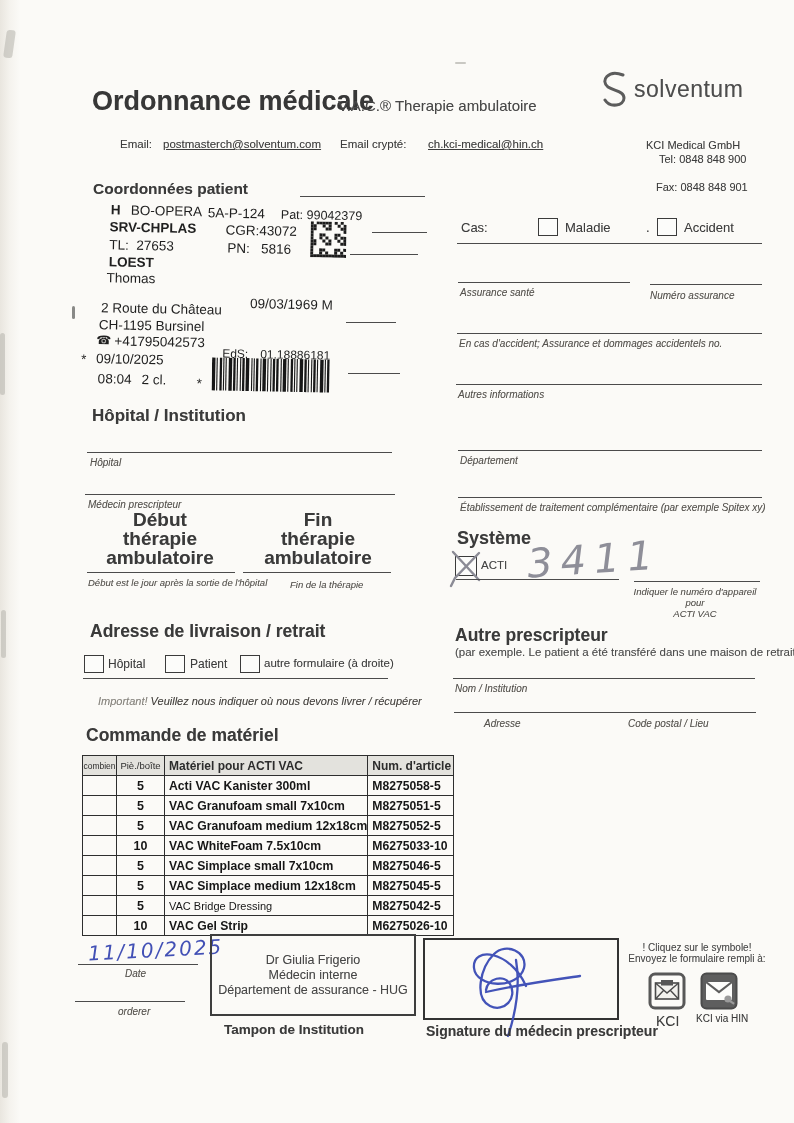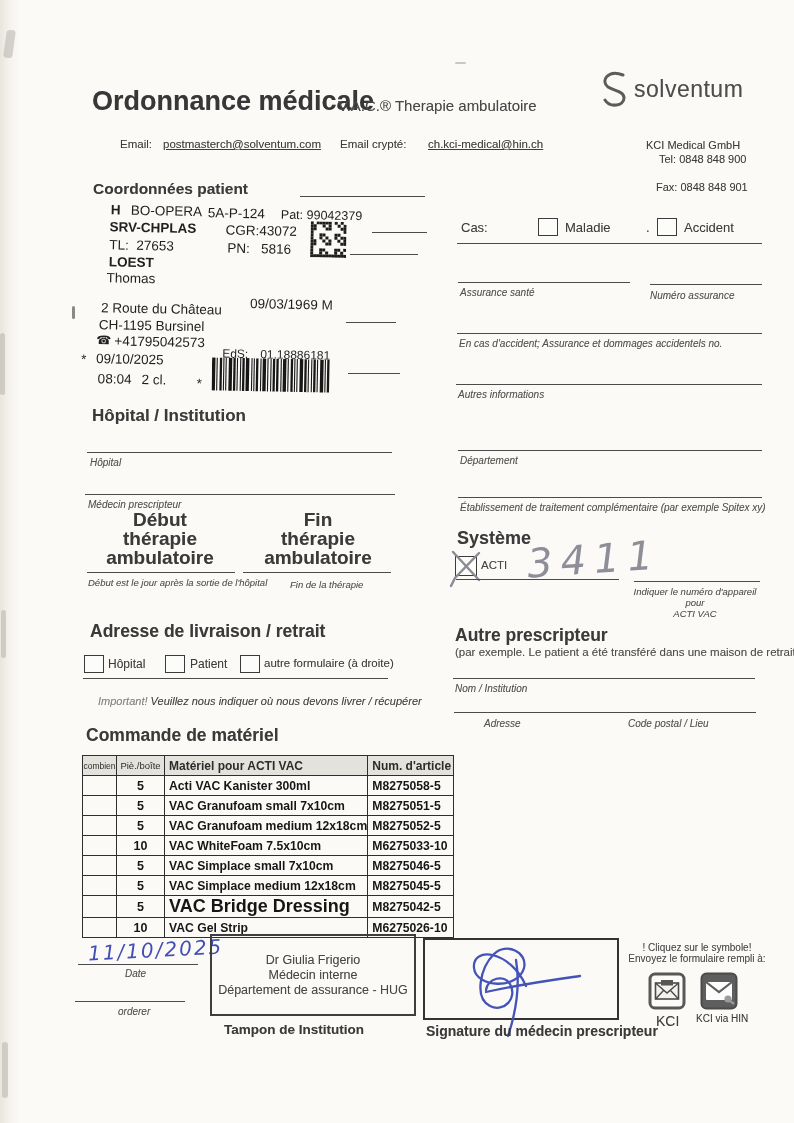--- a/index.html
+++ b/index.html
@@ -333,21 +333,21 @@
         </tr>
     <tr>
           <td class="c"></td>
           <td class="c" style="font-size:12.5px;font-weight:bold;">5</td>
           <td style="font-size:12.2px;font-weight:bold;">VAC Simplace medium 12x18cm</td>
           <td style="font-size:12.2px;font-weight:bold;">M8275045-5</td>
         </tr>
     <tr>
           <td class="c"></td>
           <td class="c" style="font-size:12.5px;font-weight:bold;">5</td>
-          <td style="font-size:18px;font-weight:bold;">VAC Bridge Dressing</td>
+          <td style="font-size:11px;font-weight:normal;">VAC Bridge Dressing</td>
           <td style="font-size:12.2px;font-weight:bold;">M8275042-5</td>
         </tr>
     <tr>
           <td class="c"></td>
           <td class="c" style="font-size:12.5px;font-weight:bold;">10</td>
           <td style="font-size:12.2px;font-weight:bold;">VAC Gel Strip</td>
           <td style="font-size:12.2px;font-weight:bold;">M6275026-10</td>
         </tr>
   </tbody>
     </table>

